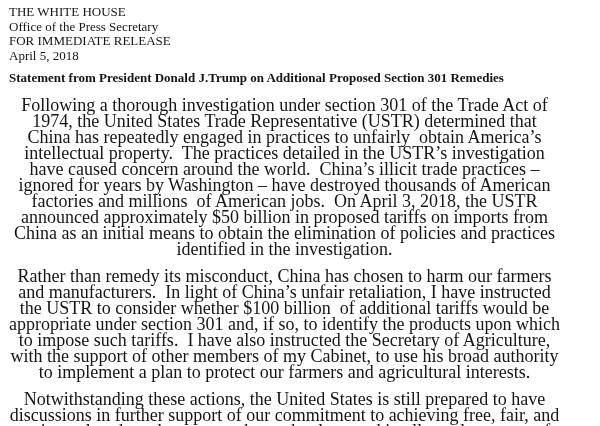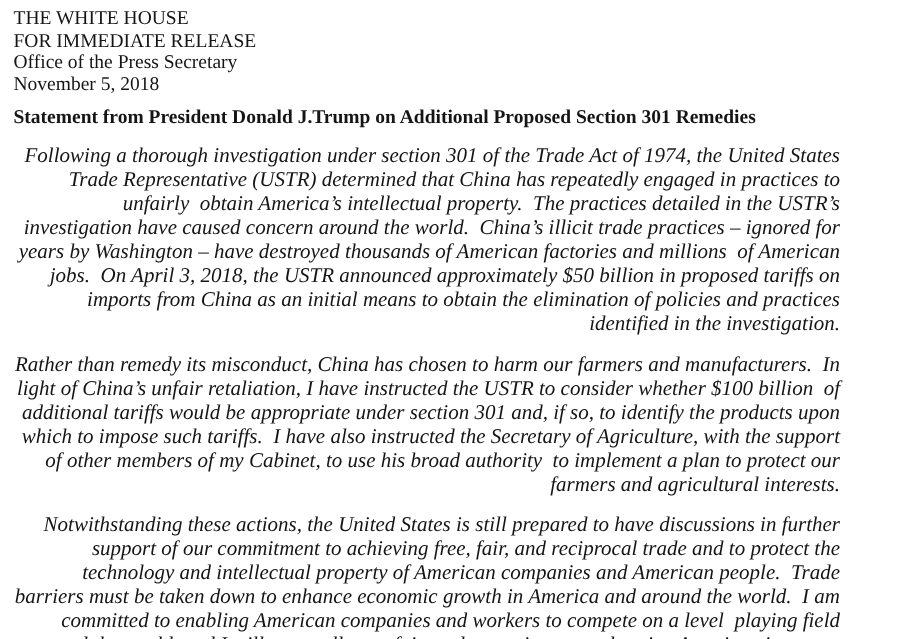--- a/index.html
+++ b/index.html
@@ -23,38 +23,37 @@
     white-space: pre-wrap;
   }
   .doc-title {
     font-size: 13px;
     font-weight: bold;
     line-height: 16px;
     margin-top: 7px;
     white-space: pre-wrap;
   }
   .body-paragraph {
-    font-size: 14px;
+    font-size: 18px;
     line-height: 16px;
     margin-top: 11px;
     white-space: pre-wrap;
-    text-align: right;
-    font-style: italic;
+    text-align: center;
   }
 </style>
 </head>
 <body>
 
 <div class="page">
 
   <div class="doc-header">
     <div class="header-line">THE WHITE HOUSE</div>
+    <div class="header-line">Office of the Press Secretary</div>
     <div class="header-line">FOR IMMEDIATE RELEASE</div>
-    <div class="header-line">Office of the Press Secretary</div>
-    <div class="header-line">November 5, 2018</div>
+    <div class="header-line">April 5, 2018</div>
   </div>
 
   <div class="doc-title">Statement from President Donald J.Trump on Additional Proposed Section 301 Remedies</div>
 
   <p class="body-paragraph">Following a thorough investigation under section 301 of the Trade Act of 1974, the United States Trade Representative (USTR) determined that China has repeatedly engaged in practices to unfairly  obtain America’s intellectual property.  The practices detailed in the USTR’s investigation have caused concern around the world.  China’s illicit trade practices – ignored for years by Washington – have destroyed thousands of American factories and millions  of American jobs.  On April 3, 2018, the USTR announced approximately $50 billion in proposed tariffs on imports from China as an initial means to obtain the elimination of policies and practices identified in the investigation.</p>
 
   <p class="body-paragraph">Rather than remedy its misconduct, China has chosen to harm our farmers and manufacturers.  In light of China’s unfair retaliation, I have instructed the USTR to consider whether $100 billion  of additional tariffs would be appropriate under section 301 and, if so, to identify the products upon which to impose such tariffs.  I have also instructed the Secretary of Agriculture, with the support of other members of my Cabinet, to use his broad authority  to implement a plan to protect our farmers and agricultural interests.</p>
 
   <p class="body-paragraph">Notwithstanding these actions, the United States is still prepared to have discussions in further support of our commitment to achieving free, fair, and reciprocal trade and to protect the  technology and intellectual property of American companies and American people.  Trade barriers must be taken down to enhance economic growth in America and around the world.  I am committed to enabling American companies and workers to compete on a level  playing field around the world, and I will never allow unfair trade practices to undermine American interests.</p>
 

